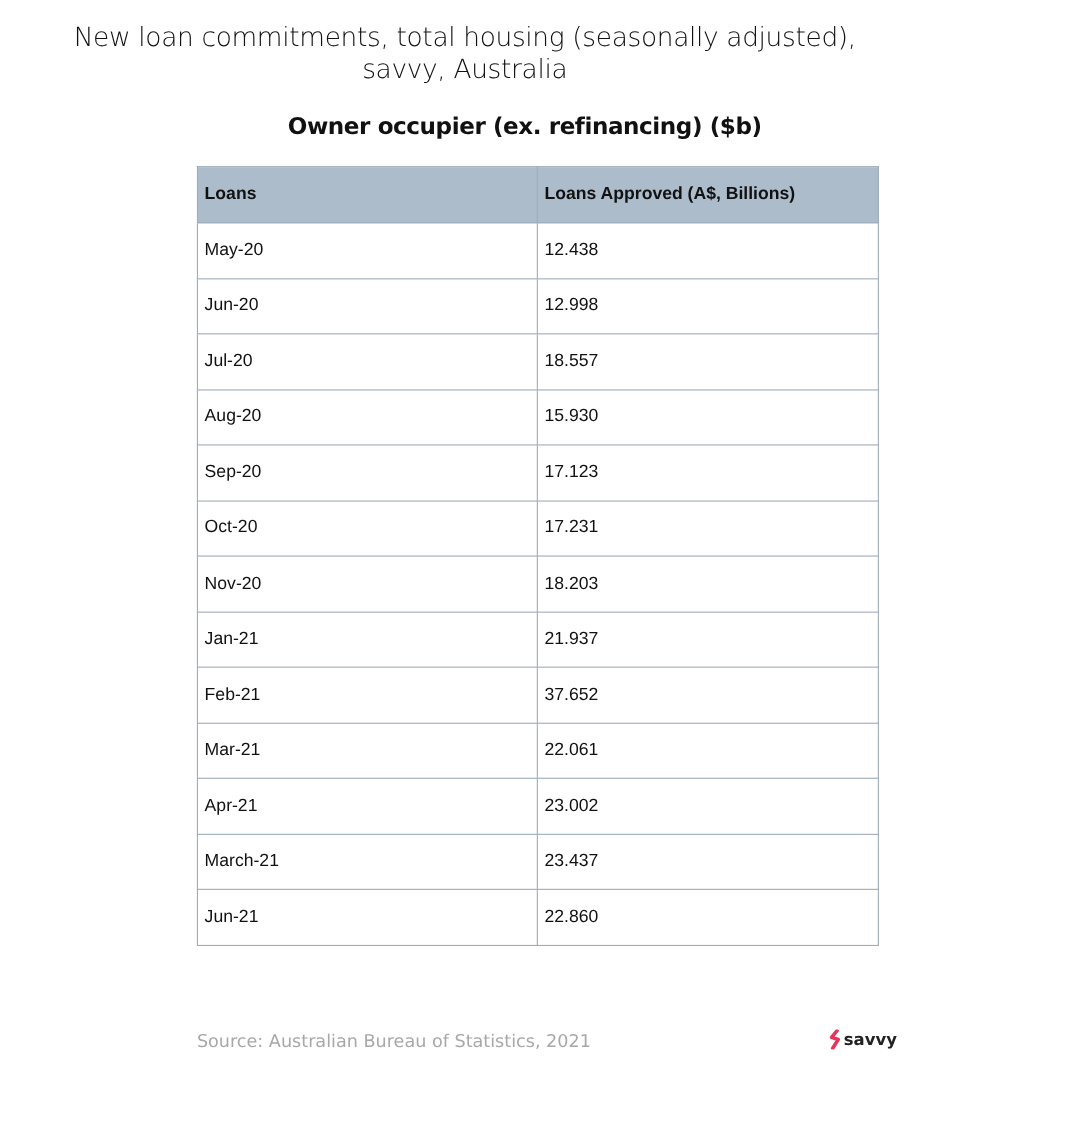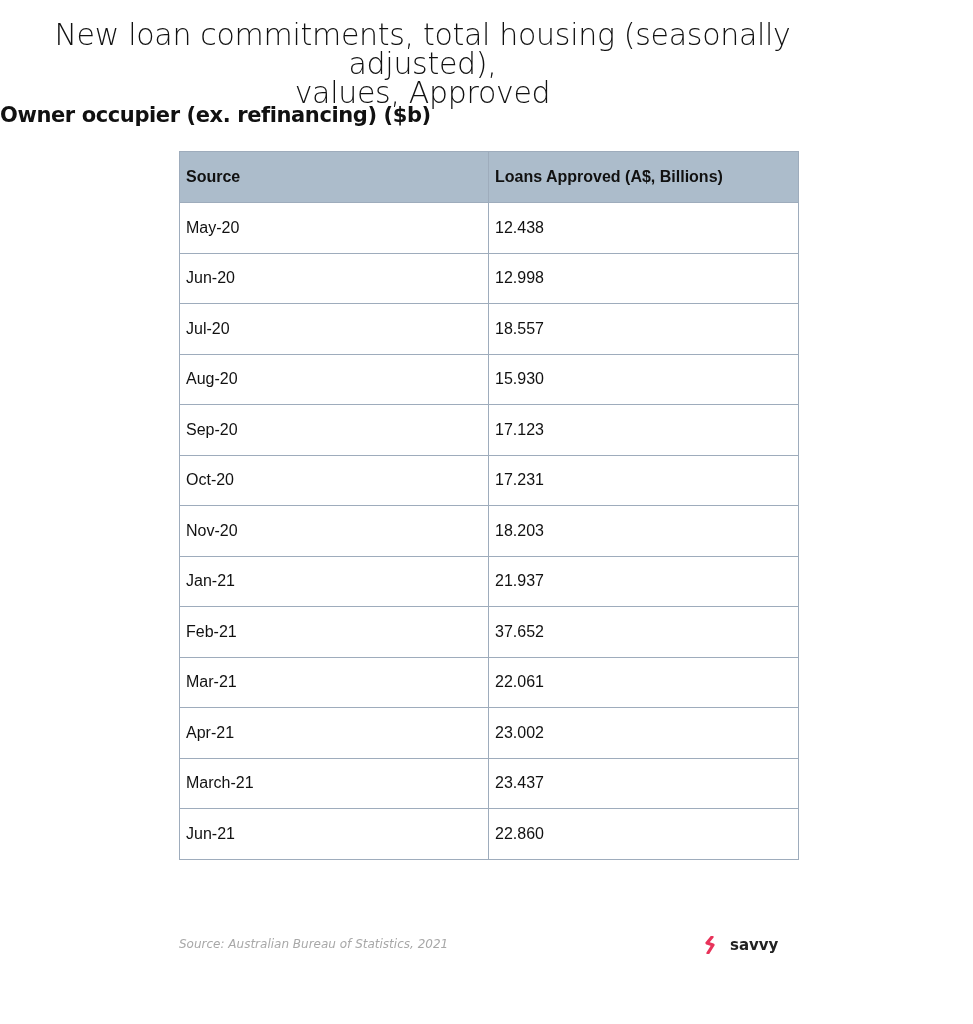--- a/index.html
+++ b/index.html
@@ -1,58 +1,58 @@
 <!DOCTYPE html>
 <html><head>
   <meta charset="utf-8">
   <style>
     html, body { margin: 0; padding: 0; background: #ffffff; }
     body { width: 973px; height: 1024px; position: relative; overflow: hidden; font-family: "Liberation Sans", sans-serif; }
     .title {
       position: absolute; left: 0; top: 20px; width: 845px; text-align: center;
-      font-family: "DejaVu Sans", sans-serif; font-weight: 300; font-size: 30px; line-height: 29px; color: #111;
+      font-family: "DejaVu Sans", sans-serif; font-weight: 300; font-size: 24px; line-height: 29px; color: #111;
       letter-spacing: -0.3px;
     }
     .subtitle {
-      position: absolute; left: 0; top: 103px; width: 954px; 
+      position: absolute; left: 0; top: 103px; width: 954px; text-align: center;
       font-family: "DejaVu Sans", sans-serif; font-weight: bold; font-size: 21px; color: #111; letter-spacing: -0.4px;
     }
     table.data {
       position: absolute; left: 179px; top: 151px; width: 620px; border-collapse: collapse;
       font-family: "Liberation Sans", sans-serif; font-size: 16px; color: #111;
     }
     table.data th, table.data td {
       border: 1px solid #9eacbc; text-align: left; padding: 0 6px; height: 50.5px; box-sizing: border-box;
     }
     table.data th { background: #acbccb; font-weight: bold; height: 51px; }
     table.data td.c1, table.data th.c1 { width: 309px; }
     .footer-source {
       position: absolute; left: 179px; top: 937px;
-      font-family: "DejaVu Sans", sans-serif; font-style: italic; font-size: 12px; color: #a8a8a8;
+      font-family: "DejaVu Sans", sans-serif; font-size: 16px; color: #a8a8a8;
     }
     .logo {
-      position: absolute; left: 704px; top: 936px; display: flex; align-items: flex-start; gap: 14px;
+      position: absolute; left: 753px; top: 936px; display: flex; align-items: flex-start; gap: 2px;
       font-family: "DejaVu Sans", sans-serif; font-weight: bold; font-size: 15px; color: #222;
     }
     .logo svg { display: block; }
   </style>
 </head>
 <body>
 
 <div class="title">
   <div>New loan commitments, total housing (seasonally adjusted),</div>
-  <div>values, Approved</div>
+  <div>savvy, Australia</div>
 </div>
 
 <div class="subtitle">Owner occupier (ex. refinancing) ($b)</div>
 
 <table class="data">
   <thead>
     <tr>
-      <th class="c1">Source</th>
+      <th class="c1">Loans</th>
       <th>Loans Approved (A$, Billions)</th>
     </tr>
   </thead>
   <tbody>
     <tr>
         <td class="c1">May-20</td>
         <td>12.438</td>
       </tr>
     <tr>
         <td class="c1">Jun-20</td>

